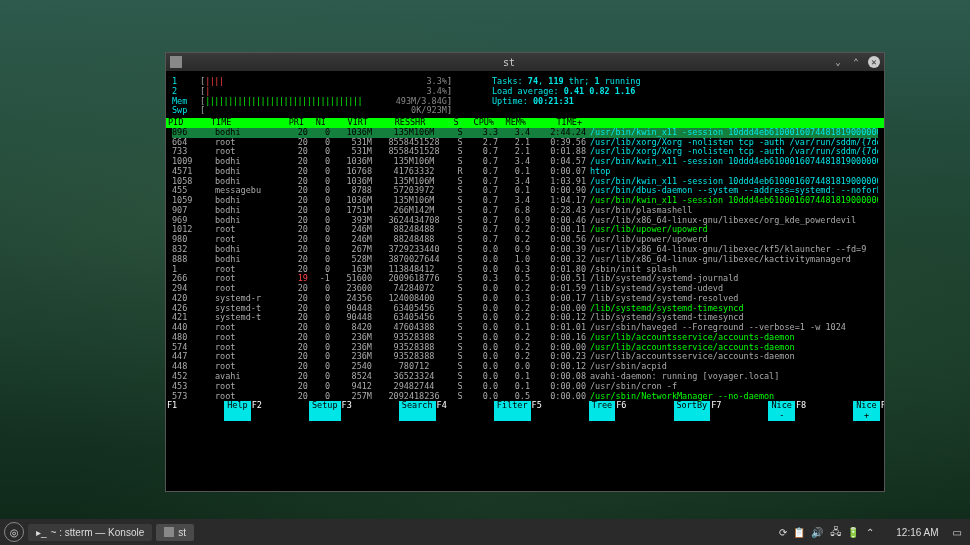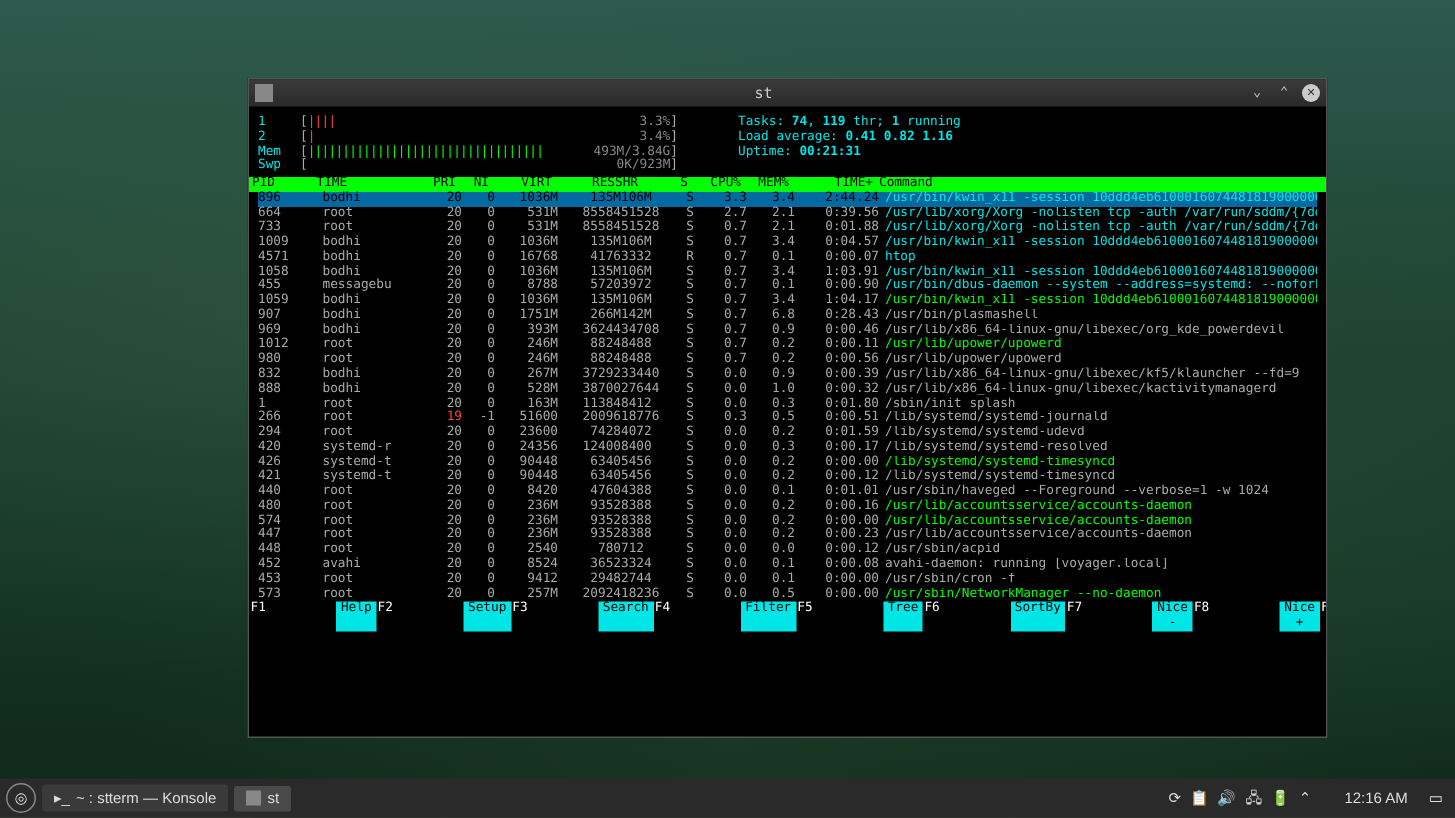--- a/index.html
+++ b/index.html
@@ -57,21 +57,21 @@
 .header-row {
   background: #00ff00;
   color: #000;
   display: flex;
   padding: 0 2px;
   margin: 2px -6px 0 -6px;
   white-space: pre;
 }
 .process-list { }
 .proc-row { display: flex; white-space: pre; }
-.proc-row.hl { background: #0369a1; color: #000; }
+.proc-row.hl { background: #15803d; color: #000; }
 .col { display: inline-block; }
 .c-pid { width: 40px; text-align: left; }
 .c-user { width: 68px; text-align: left; padding-left: 3px; }
 .c-pri { width: 28px; text-align: right; }
 .c-ni { width: 22px; text-align: right; }
 .c-virt { width: 42px; text-align: right; }
 .c-res { width: 42px; text-align: right; }
 .c-shr { width: 40px; text-align: left; }
 .c-s { width: 12px; text-align: center; }
 .c-cpu { width: 32px; text-align: right; }
@@ -180,21 +180,20 @@
       <span class="col c-user">TIME</span>
       <span class="col c-pri">PRI</span>
       <span class="col c-ni">NI</span>
       <span class="col c-virt">VIRT</span>
       <span class="col c-res">RES</span>
       <span class="col c-shr">SHR</span>
       <span class="col c-s">S</span>
       <span class="col c-cpu">CPU%</span>
       <span class="col c-mem">MEM%</span>
       <span class="col c-time">TIME+</span>
-      <span class="col c-cmd">Command</span>
     </div>
 
     <div class="process-list" id="proc-list">
         <div class="proc-row hl"><span class="col c-pid">896</span><span class="col c-user">bodhi</span><span class="col c-pri ">20</span><span class="col c-ni">0</span><span class="col c-virt">1036M</span><span class="col c-res">135M</span><span class="col c-shr">106M</span><span class="col c-s">S</span><span class="col c-cpu">3.3</span><span class="col c-mem">3.4</span><span class="col c-time">2:44.24</span><span class="col c-cmd cyan">/usr/bin/kwin_x11 -session 10ddd4eb61000160744818190000000080000</span></div>
         <div class="proc-row"><span class="col c-pid">664</span><span class="col c-user">root</span><span class="col c-pri ">20</span><span class="col c-ni">0</span><span class="col c-virt">531M</span><span class="col c-res">85584</span><span class="col c-shr">51528</span><span class="col c-s">S</span><span class="col c-cpu">2.7</span><span class="col c-mem">2.1</span><span class="col c-time">0:39.56</span><span class="col c-cmd cyan">/usr/lib/xorg/Xorg -nolisten tcp -auth /var/run/sddm/{7dd24948</span></div>
         <div class="proc-row"><span class="col c-pid">733</span><span class="col c-user">root</span><span class="col c-pri ">20</span><span class="col c-ni">0</span><span class="col c-virt">531M</span><span class="col c-res">85584</span><span class="col c-shr">51528</span><span class="col c-s">S</span><span class="col c-cpu">0.7</span><span class="col c-mem">2.1</span><span class="col c-time">0:01.88</span><span class="col c-cmd cyan">/usr/lib/xorg/Xorg -nolisten tcp -auth /var/run/sddm/{7dd24948</span></div>
         <div class="proc-row"><span class="col c-pid">1009</span><span class="col c-user">bodhi</span><span class="col c-pri ">20</span><span class="col c-ni">0</span><span class="col c-virt">1036M</span><span class="col c-res">135M</span><span class="col c-shr">106M</span><span class="col c-s">S</span><span class="col c-cpu">0.7</span><span class="col c-mem">3.4</span><span class="col c-time">0:04.57</span><span class="col c-cmd cyan">/usr/bin/kwin_x11 -session 10ddd4eb61000160744818190000000080000</span></div>
         <div class="proc-row"><span class="col c-pid">4571</span><span class="col c-user">bodhi</span><span class="col c-pri ">20</span><span class="col c-ni">0</span><span class="col c-virt">16768</span><span class="col c-res">4176</span><span class="col c-shr">3332</span><span class="col c-s">R</span><span class="col c-cpu">0.7</span><span class="col c-mem">0.1</span><span class="col c-time">0:00.07</span><span class="col c-cmd cyan">htop</span></div>
         <div class="proc-row"><span class="col c-pid">1058</span><span class="col c-user">bodhi</span><span class="col c-pri ">20</span><span class="col c-ni">0</span><span class="col c-virt">1036M</span><span class="col c-res">135M</span><span class="col c-shr">106M</span><span class="col c-s">S</span><span class="col c-cpu">0.7</span><span class="col c-mem">3.4</span><span class="col c-time">1:03.91</span><span class="col c-cmd cyan">/usr/bin/kwin_x11 -session 10ddd4eb61000160744818190000000080000</span></div>
         <div class="proc-row"><span class="col c-pid">455</span><span class="col c-user">messagebu</span><span class="col c-pri ">20</span><span class="col c-ni">0</span><span class="col c-virt">8788</span><span class="col c-res">5720</span><span class="col c-shr">3972</span><span class="col c-s">S</span><span class="col c-cpu">0.7</span><span class="col c-mem">0.1</span><span class="col c-time">0:00.90</span><span class="col c-cmd cyan">/usr/bin/dbus-daemon --system --address=systemd: --nofork --no</span></div>

